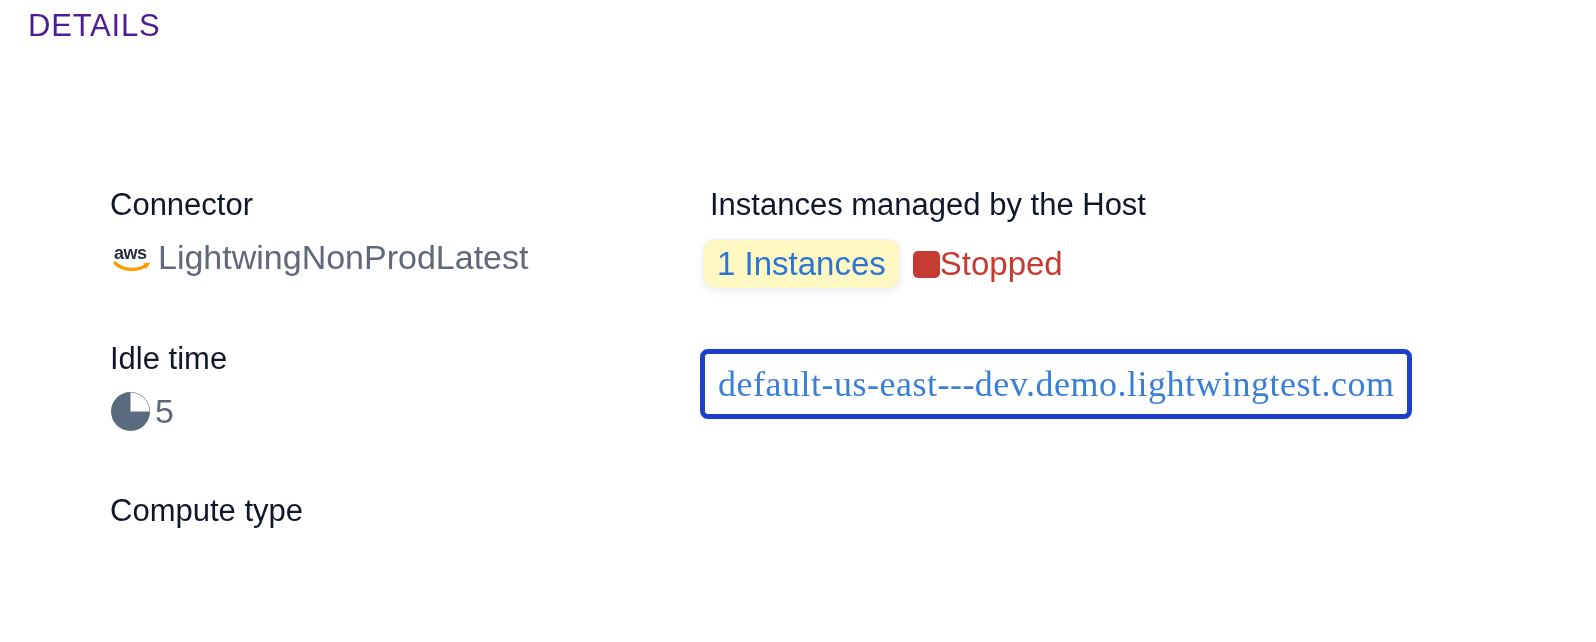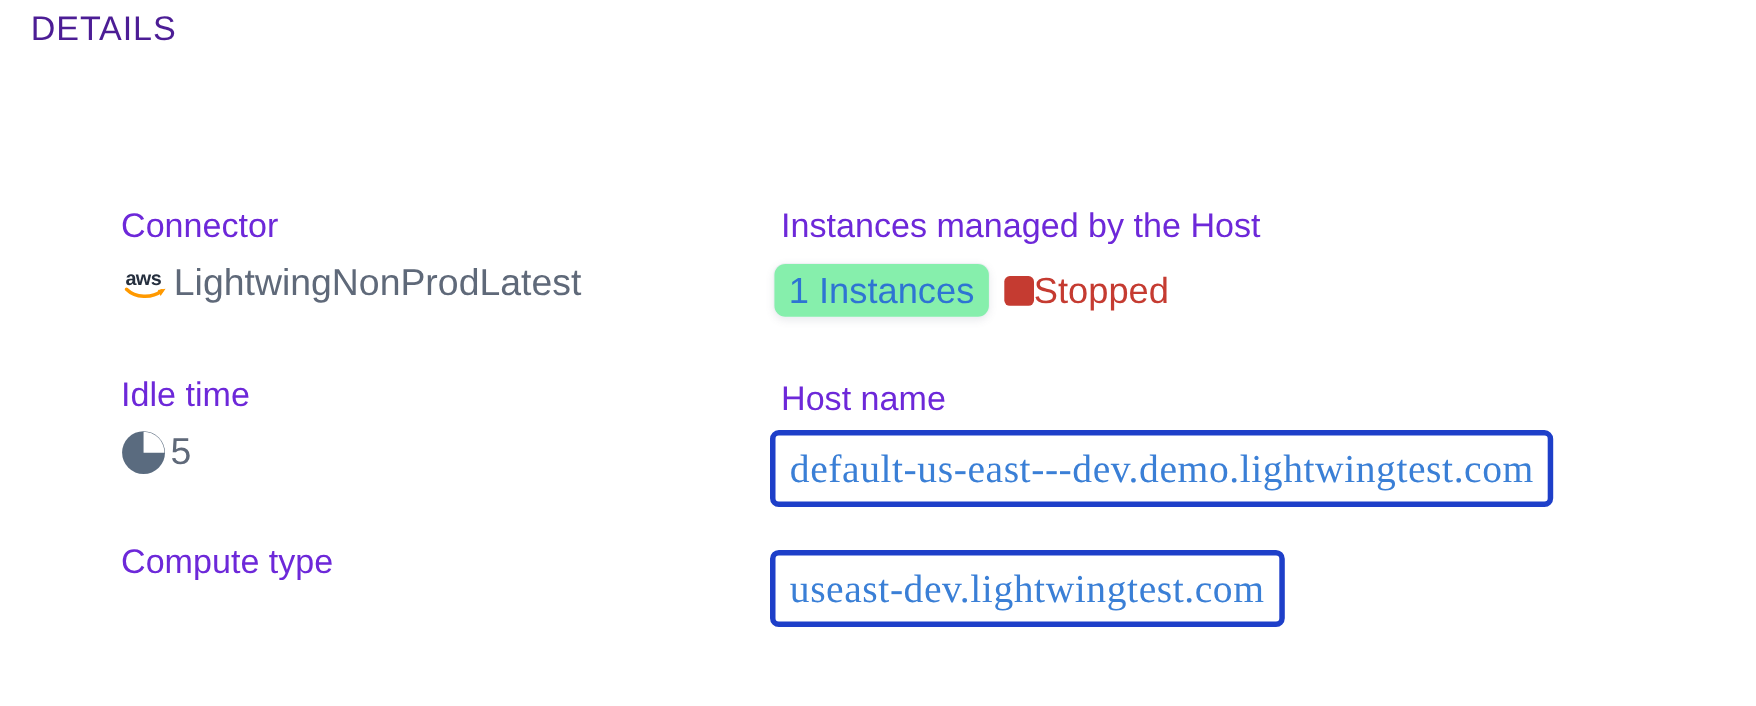--- a/index.html
+++ b/index.html
@@ -10,21 +10,21 @@
   }
   .stage { position: absolute; inset: 0; background: #ffffff; }
 
   .section-header {
     position: absolute; left: 28px; top: 8px;
     font-size: 31px; font-weight: 500; color: #4c1d95; letter-spacing: 0.8px;
   }
 
   .group { position: absolute; }
   .field-label {
-    font-size: 31px; color: #6d28d9; line-height: 42px; font-weight: 400;
+    font-size: 31px; color: #0f172a; line-height: 42px; font-weight: 400;
     white-space: nowrap;
   }
   .value-row {
     display: flex; align-items: center; gap: 4px;
     font-size: 34px; color: #5F6979; white-space: nowrap;
   }
 
   
   .g-connector { left: 110px; top: 184px; }
   .g-connector .value-row { margin-top: 12px; }
@@ -36,21 +36,21 @@
   
   .g-instances { left: 704px; top: 184px; }
   .g-instances .field-label { padding-left: 6px; }
   .g-host { left: 700px; top: 342px; }
   .g-host .field-label { padding-left: 10px; }
   .g-custom { left: 700px; top: 490px; }
   .g-custom .field-label { padding-left: 10px; }
 
   .instances-row { display: flex; align-items: center; margin-top: 14px; }
   .instances-card {
-    background: #86efac; border-radius: 10px; padding: 5px 13px;
+    background: #fef9c3; border-radius: 10px; padding: 5px 13px;
     font-size: 33px; color: #2E74D3; cursor: pointer;
     box-shadow: 0 0 0 1px #eef0f4, 0 2px 8px rgba(90,100,120,0.14);
   }
   .status-square {
     width: 27px; height: 27px; border-radius: 5px; background: #C53B31;
     margin-left: 14px; flex: none;
   }
   .status-text { font-size: 33px; color: #C53B31; font-weight: 500; }
 
   .domain-box {
@@ -103,25 +103,23 @@
     <div class="value-row">
       <svg class="pie-icon" width="41" height="41" viewBox="0 0 41 41" aria-hidden="true">
         <circle cx="20.5" cy="20.5" r="19.5" fill="#5A6B7F"></circle>
         <path d="M20.5 20.5 L20.5 1.5 A19 19 0 0 1 39.5 20.5 Z" fill="#ffffff"></path>
       </svg>
       <span>5</span>
     </div>
   </div>
 
   <div class="group g-host">
-    <div class="field-label">Host name</div>
     <div class="domain-box">default-us-east---dev.demo.lightwingtest.com</div>
   </div>
 
   <div class="group g-compute">
     <div class="field-label">Compute type</div>
   </div>
 
   <div class="group g-custom">
-    <div class="domain-box">useast-dev.lightwingtest.com</div>
   </div>
 
 </div>
 
 </body></html>

